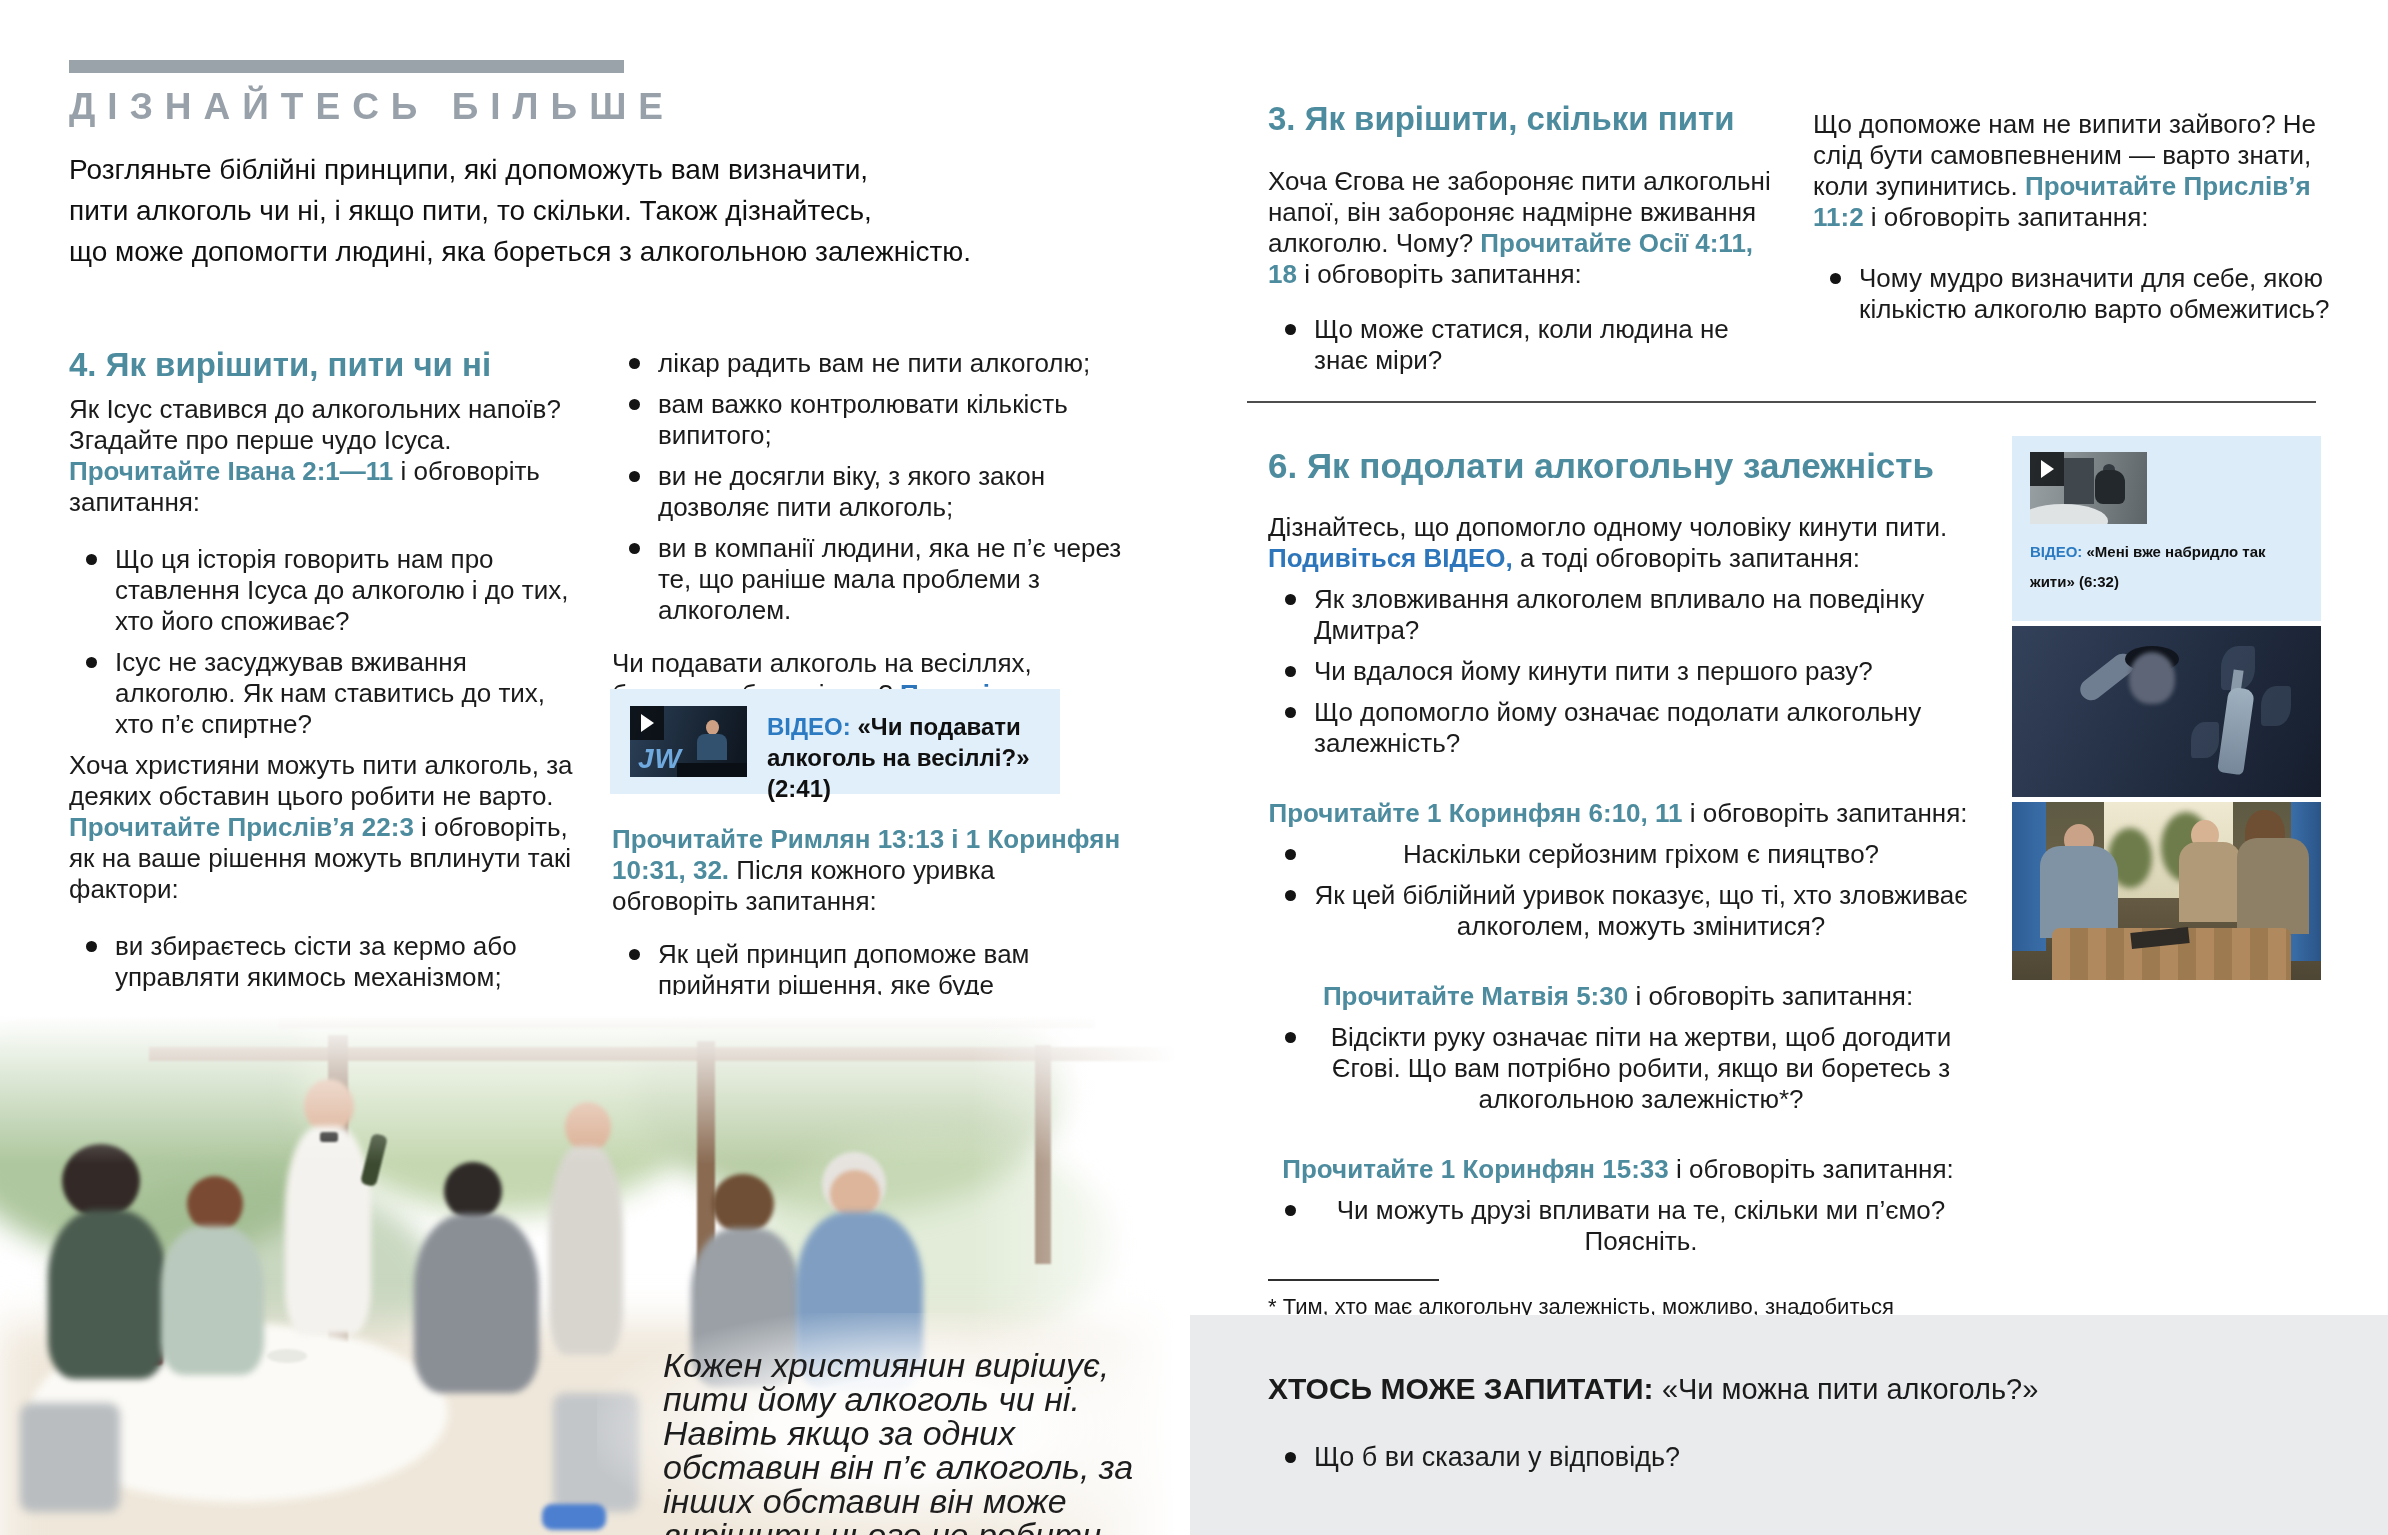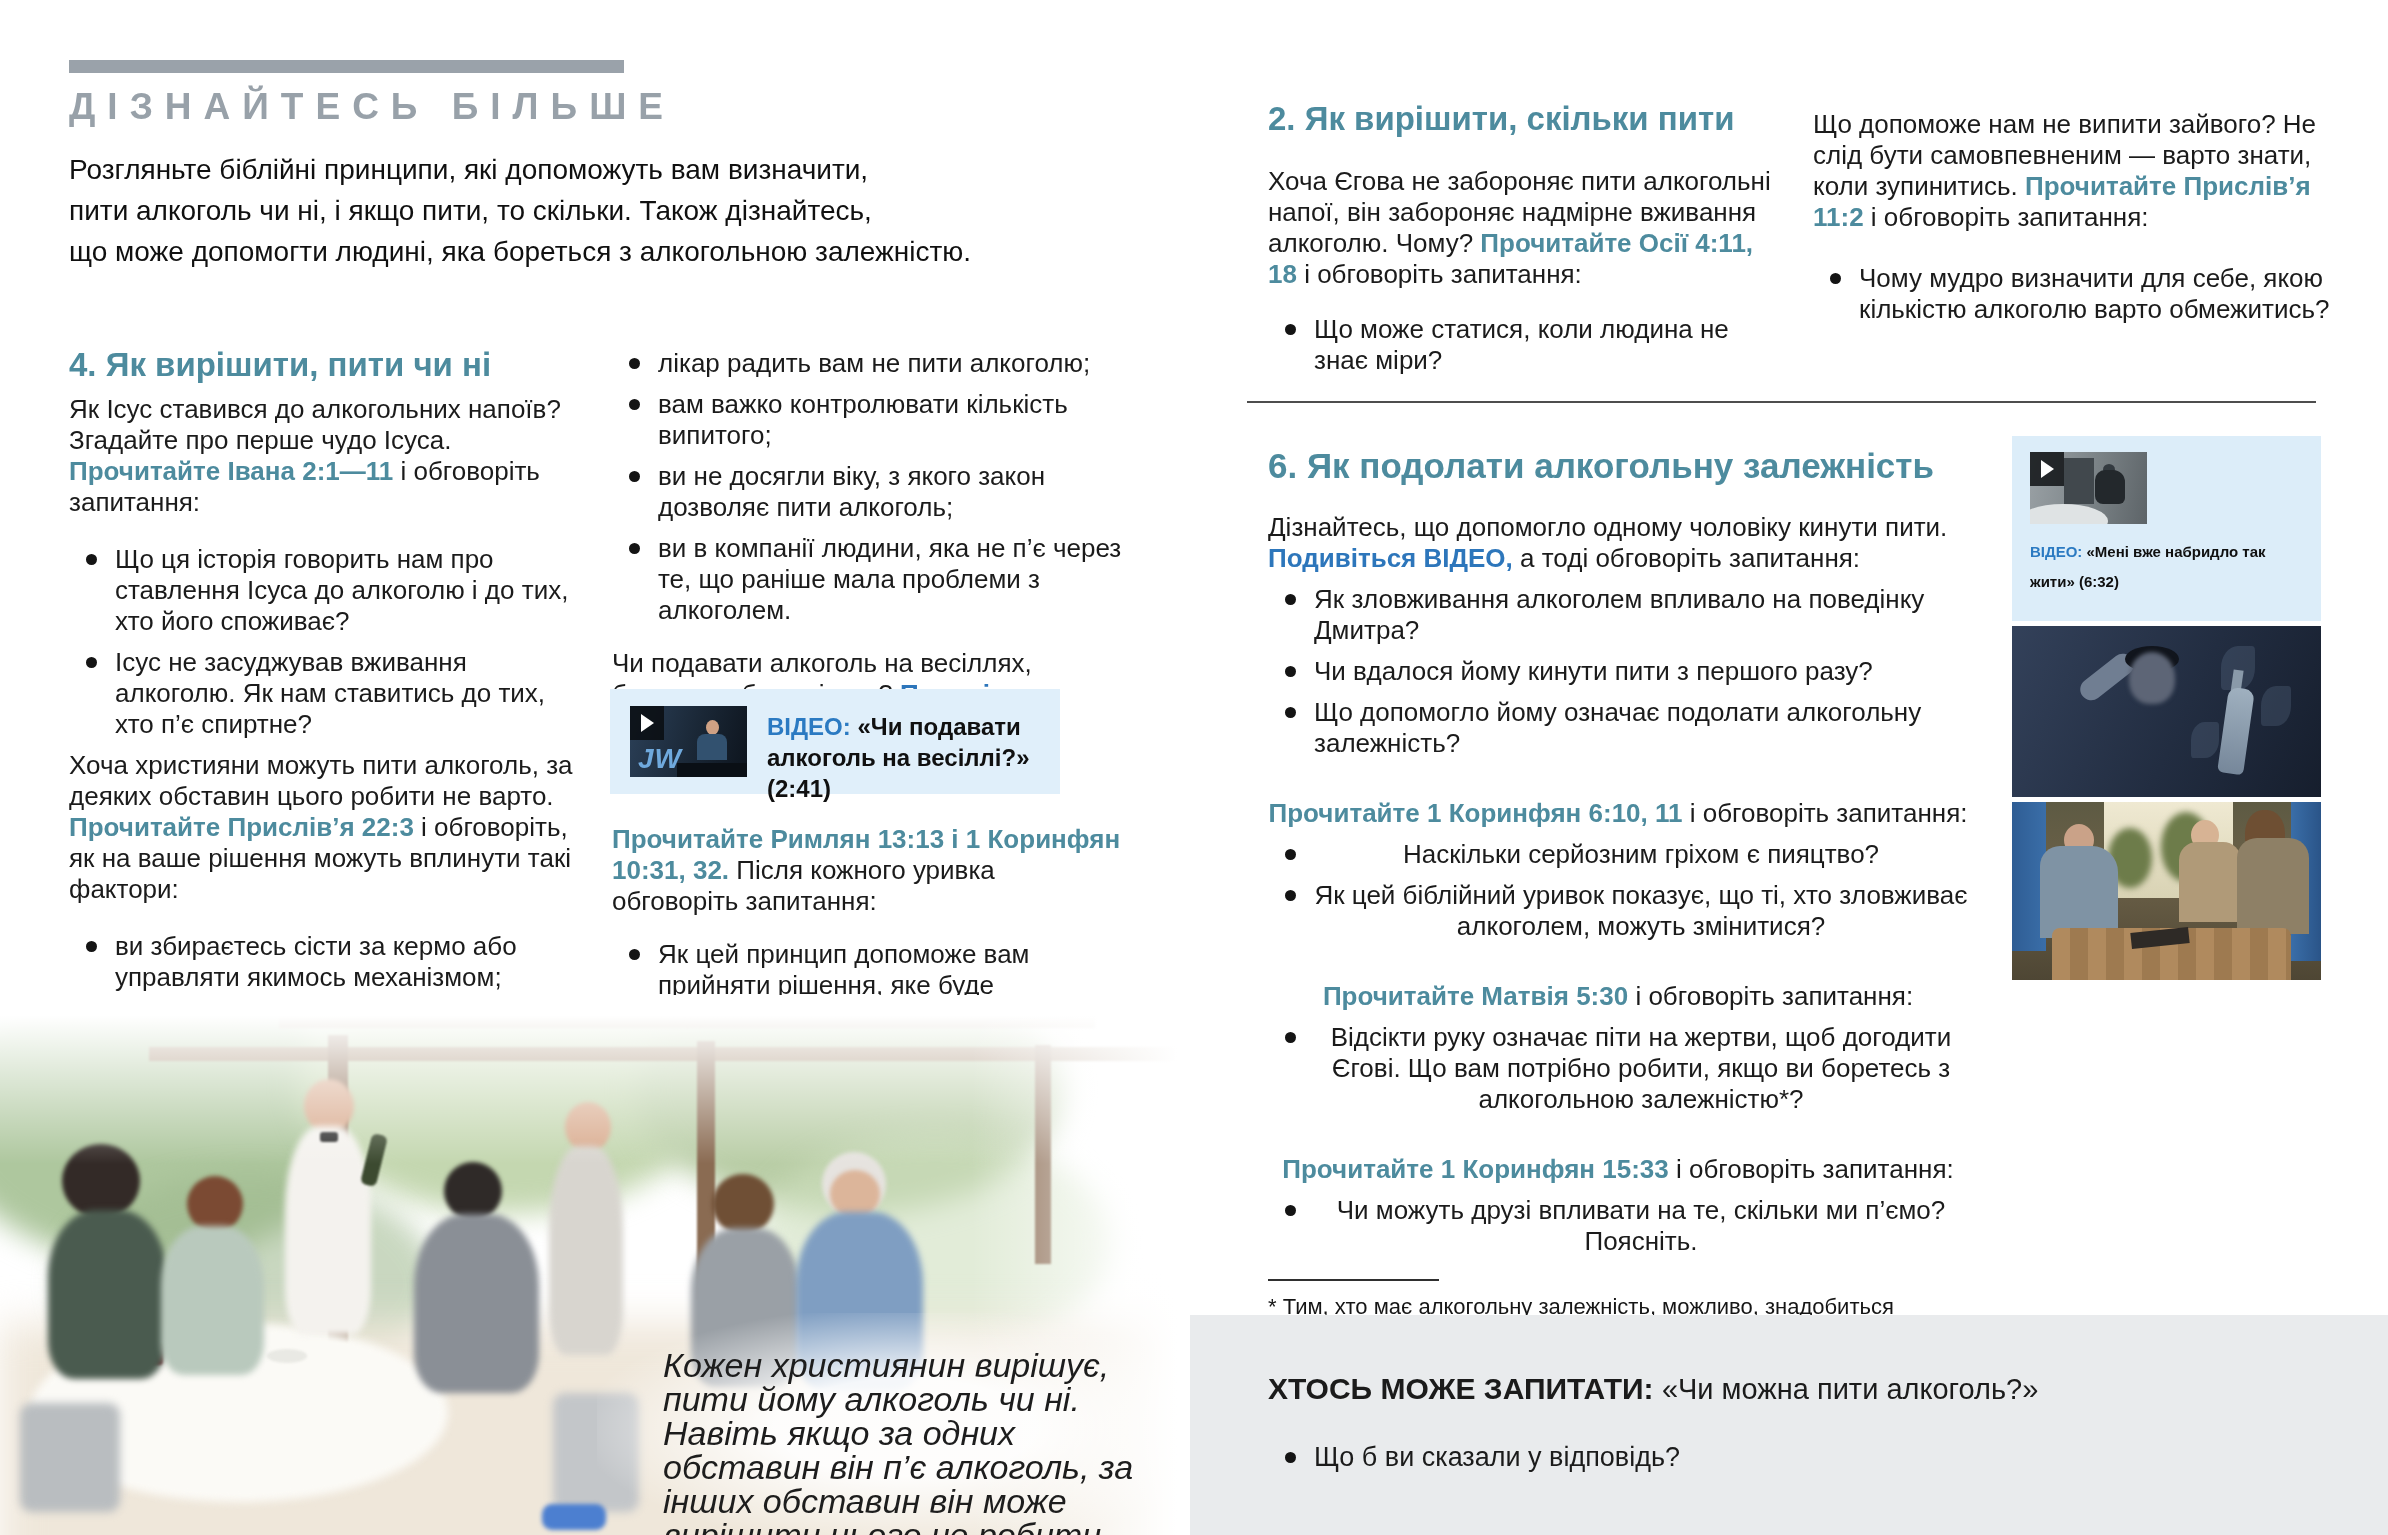--- a/index.html
+++ b/index.html
@@ -212,21 +212,21 @@
     <div class="capWash"></div>
     <div class="fadeTop"></div>
     <div class="fadeRight"></div>
   </div>
   <div class="abs illu-caption">Кожен християнин вирішує, пити йому алкоголь чи ні. Навіть якщо за одних обставин він п’є алкоголь, за інших обставин він може вирішити цього не робити</div>
 </div>
 
 <div>
 
   <div class="abs s5a">
-    <div class="sec-title">2. Як вирішити, скільки пити</div>
+    <div class="sec-title">3. Як вирішити, скільки пити</div>
     <p class="body-p"><span>Хоча Єгова не забороняє пити алкогольні напої, він забороняє надмірне вживання алкоголю. Чому? </span><span class="ref">Прочитайте Осії 4:11, 18</span><span> і обговоріть запитання:</span></p>
     <ul>
       <li>Що може статися, коли людина не знає міри?</li>
     </ul>
   </div>
 
   <div class="abs s5b">
     <p class="body-p"><span>Що допоможе нам не випити зайвого? Не слід бути самовпевненим — варто знати, коли зупинитись. </span><span class="ref">Прочитайте Прислів’я 11:2</span><span> і обговоріть запитання:</span></p>
     <ul>
       <li>Чому мудро визначити для себе, якою кількістю алкоголю варто обмежитись?</li>

